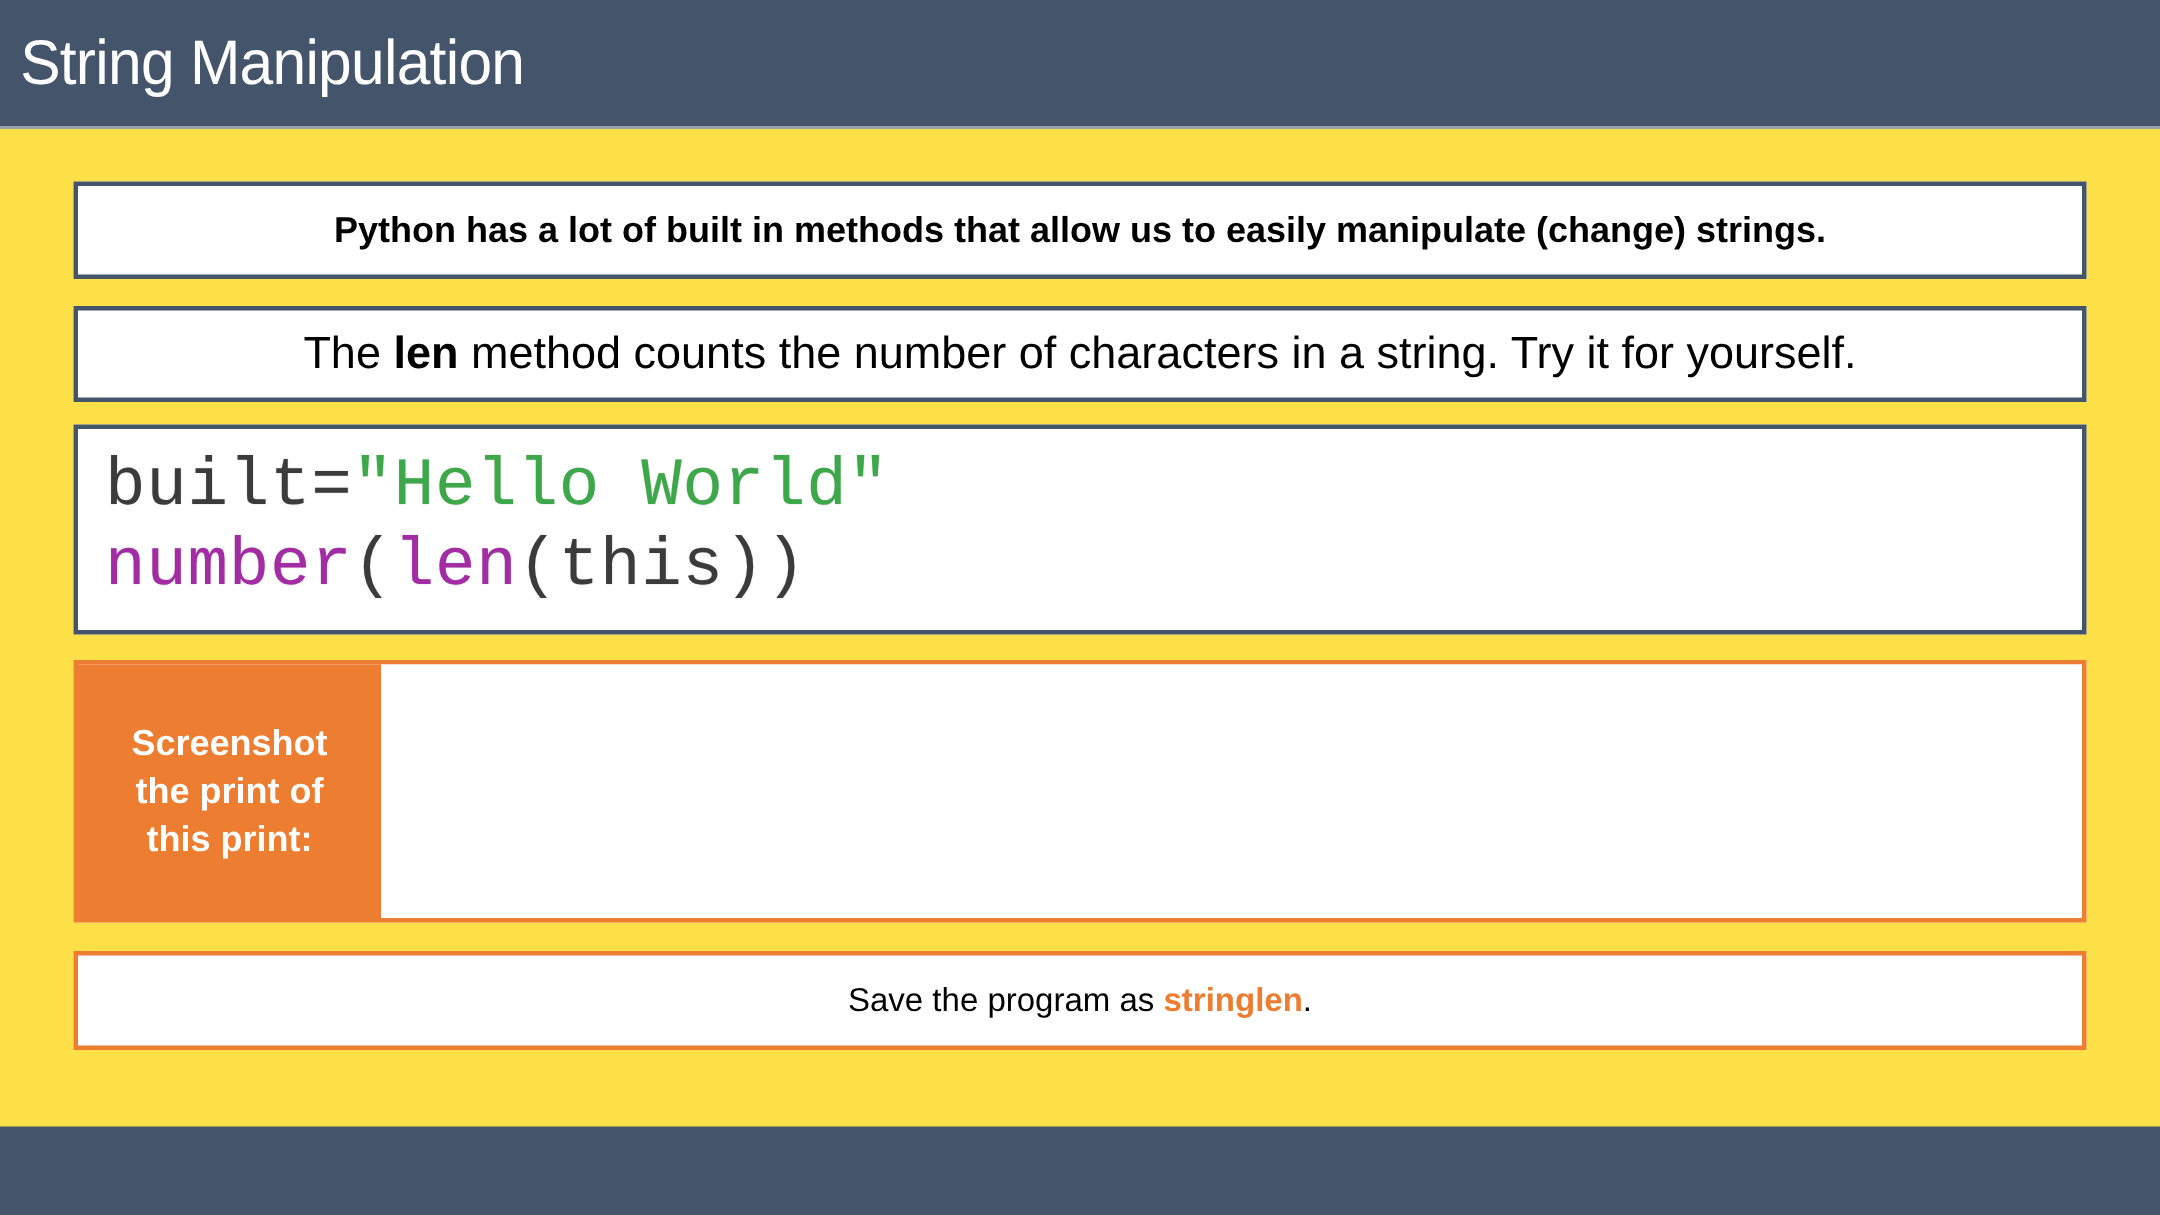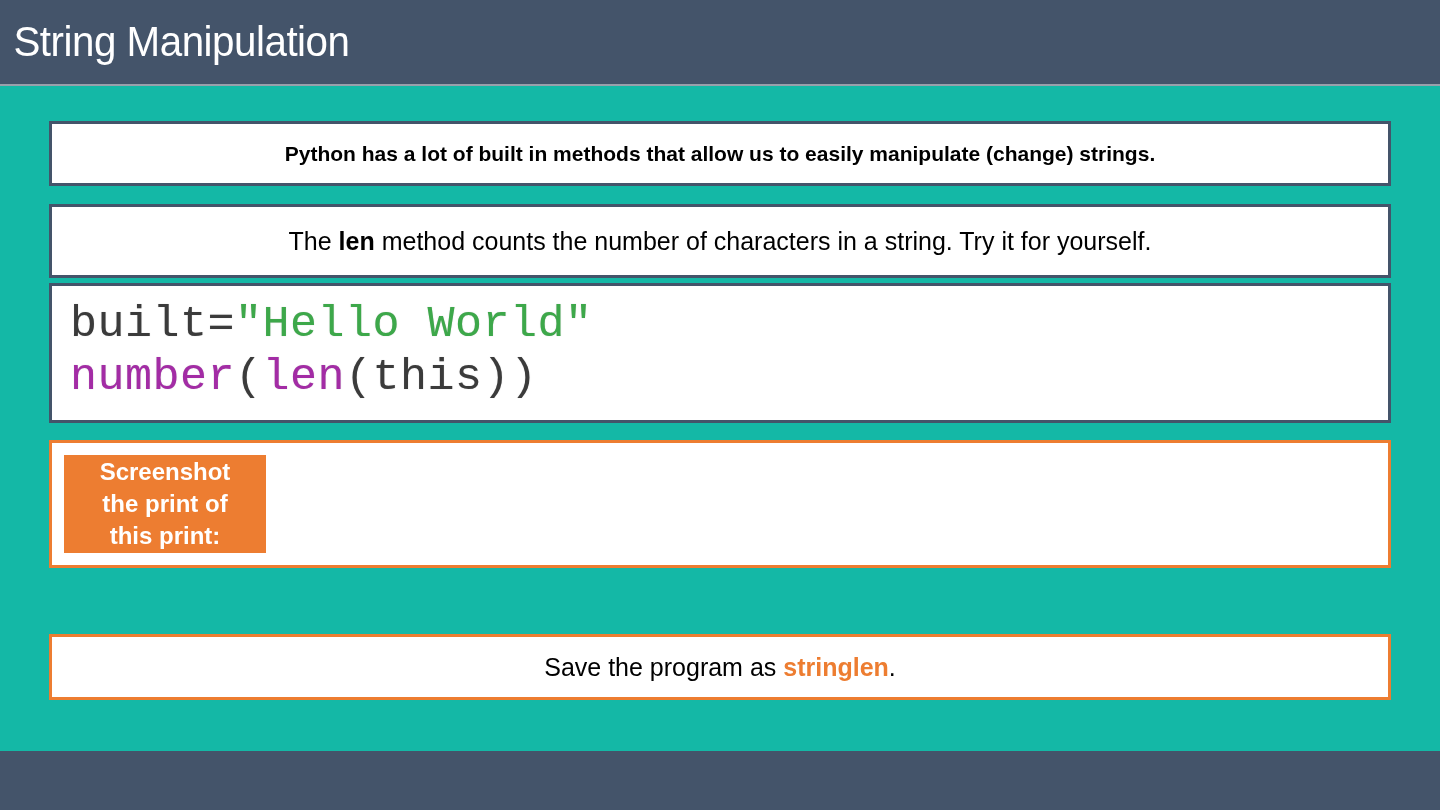--- a/index.html
+++ b/index.html
@@ -3,21 +3,21 @@
 <meta charset="utf-8">
 <style>
   html, body { margin: 0; padding: 0; }
   body {
     width: 1440px; height: 810px;
     font-family: "Liberation Sans", sans-serif;
     background: #ffffff;
   }
   .slide {
     position: relative; width: 1440px; height: 810px;
-    overflow: hidden; background: #14b8a6;
+    overflow: hidden; background: #fde047;
   }
 
   
   .header-bar {
     position: absolute; left: 0; top: 0; width: 100%; height: 84px;
     background: var(--slate, #44546A);
     border-bottom: 2px solid var(--header-underline, #98A0AB);
     box-sizing: content-box;
     display: flex; align-items: center;
   }
@@ -35,57 +35,57 @@
   
   .row {
     position: absolute; left: 49px; width: 1342px;
     box-sizing: border-box; background: #ffffff;
     display: flex; align-items: center; justify-content: center;
     text-align: center;
   }
   .slate-border { border: 3px solid var(--slate, #44546A); }
   .orange-border { border: 3px solid var(--orange, #ED7D31); }
 
-  .intro-row  { top: 121px; height: 65px; font-size: 21px; font-weight: bold; color: #000; }
-  .len-row    { top: 204px; height: 74px; font-size: 25px; color: #000; }
+  .intro-row  { top: 121px; height: 65px; font-size: 24px; font-weight: bold; color: #000; }
+  .len-row    { top: 204px; height: 64px; font-size: 30px; color: #000; }
   .len-row b  { font-weight: bold; }
 
   
   .code-row {
     top: 283px; height: 140px;
     justify-content: flex-start; align-items: flex-start;
     flex-direction: column; text-align: left;
     padding: 12px 0 0 18px;
     font-family: "Liberation Mono", monospace;
     font-size: 45px; line-height: 53px;
     letter-spacing: 0.5px;
   }
   .code-line { white-space: pre; text-shadow: 0 0 1px rgba(90,90,90,0.35); }
   .tok-dark   { color: var(--code-dark,  #3B3B3B); }
   .tok-green  { color: var(--code-green, #3DA84A); }
   .tok-purple { color: var(--code-purple,#A32CA5); }
 
   
   .screenshot-row {
-    top: 440px; height: 128px;
+    top: 440px; height: 175px;
     justify-content: flex-start; align-items: stretch;
-    padding: 12px; text-align: left;
+    padding: 0; text-align: left;
   }
   .screenshot-label-cell {
     width: 202px; flex: 0 0 202px;
     background: var(--orange, #ED7D31);
     color: #ffffff; font-size: 24px; font-weight: bold; line-height: 32px;
     display: flex; flex-direction: column;
     align-items: center; justify-content: center; text-align: center;
   }
   .screenshot-label-cell span { display: block; }
   .screenshot-result-area { flex: 1 1 auto; background: #ffffff; }
 
   
-  .save-row { top: 634px; height: 66px; font-size: 25px; color: #000; }
+  .save-row { top: 634px; height: 66px; font-size: 22px; color: #000; }
   .save-filename { color: var(--orange, #ED7D31); font-weight: bold; }
 </style>
 </head>
 <body>
 
 <div class="slide">
 
   <div class="header-bar">
     <div class="slide-title">String Manipulation</div>
   </div>

